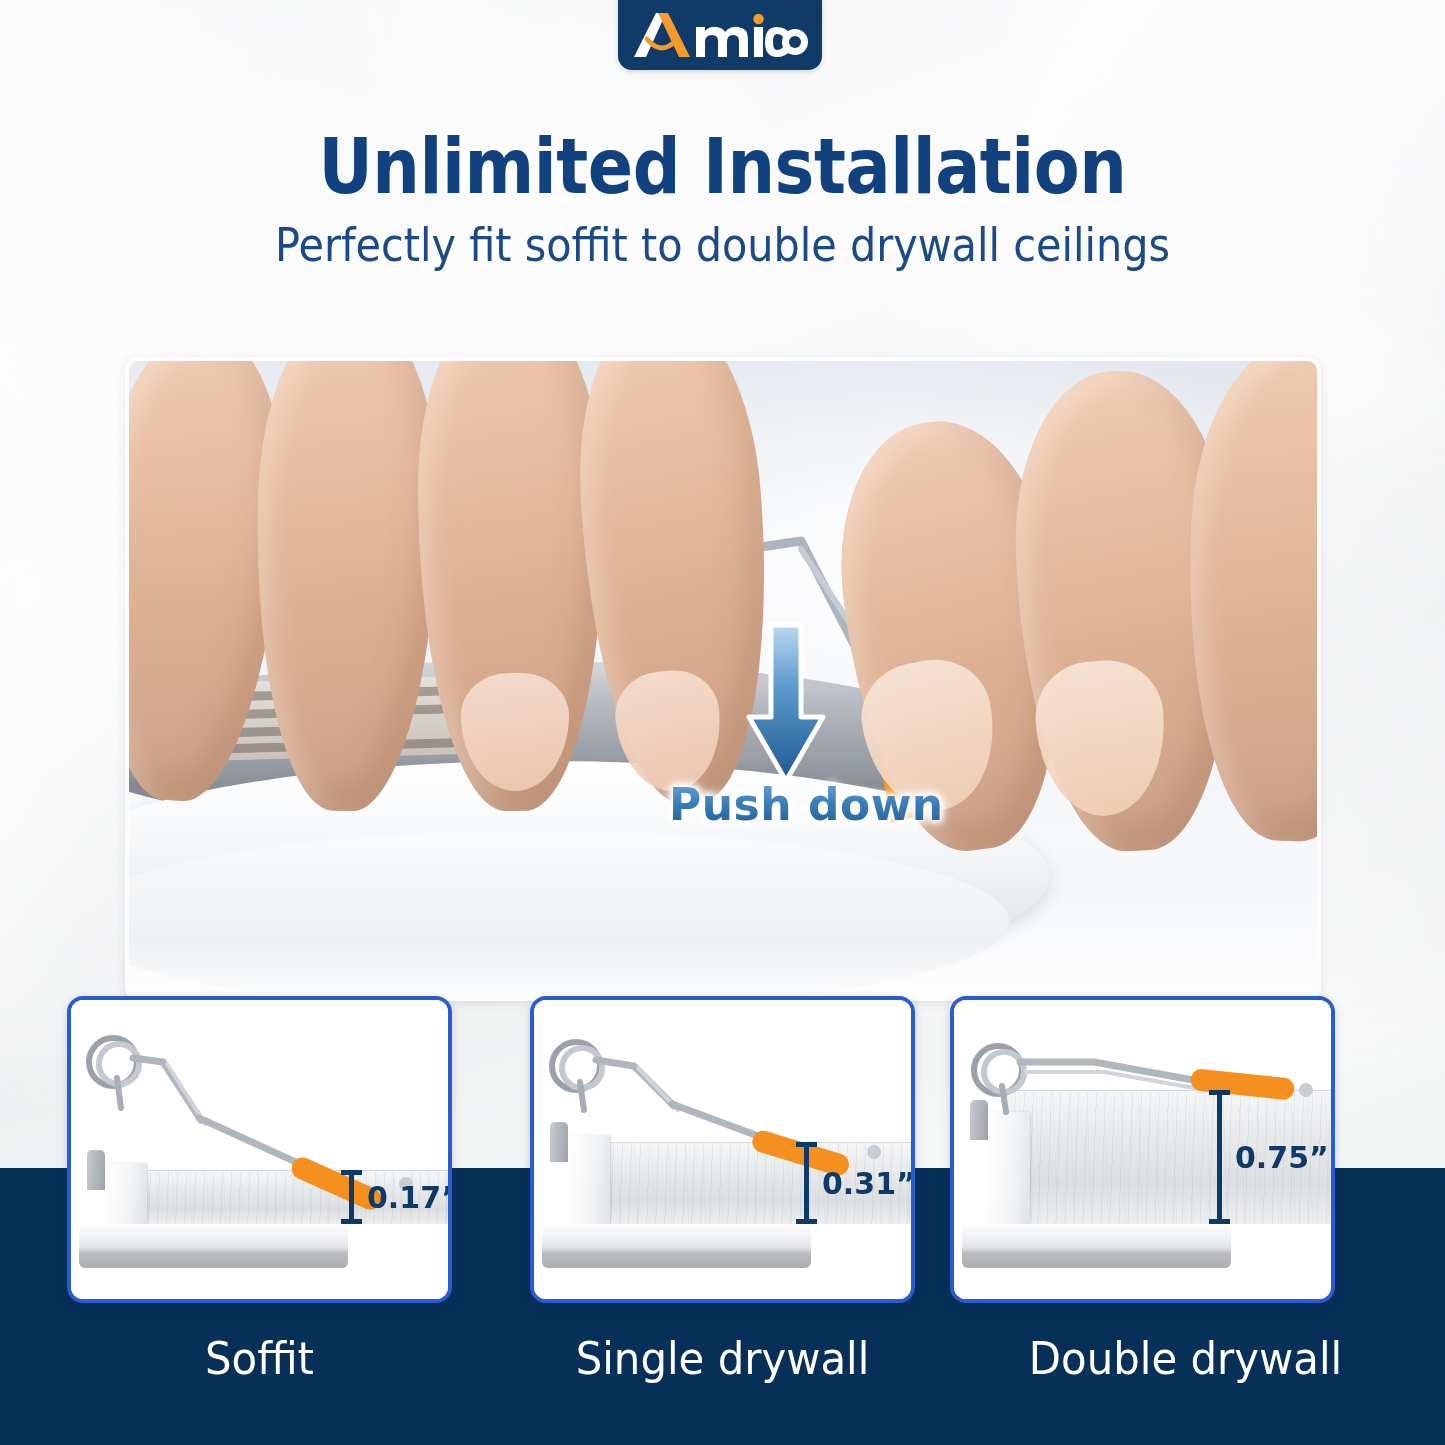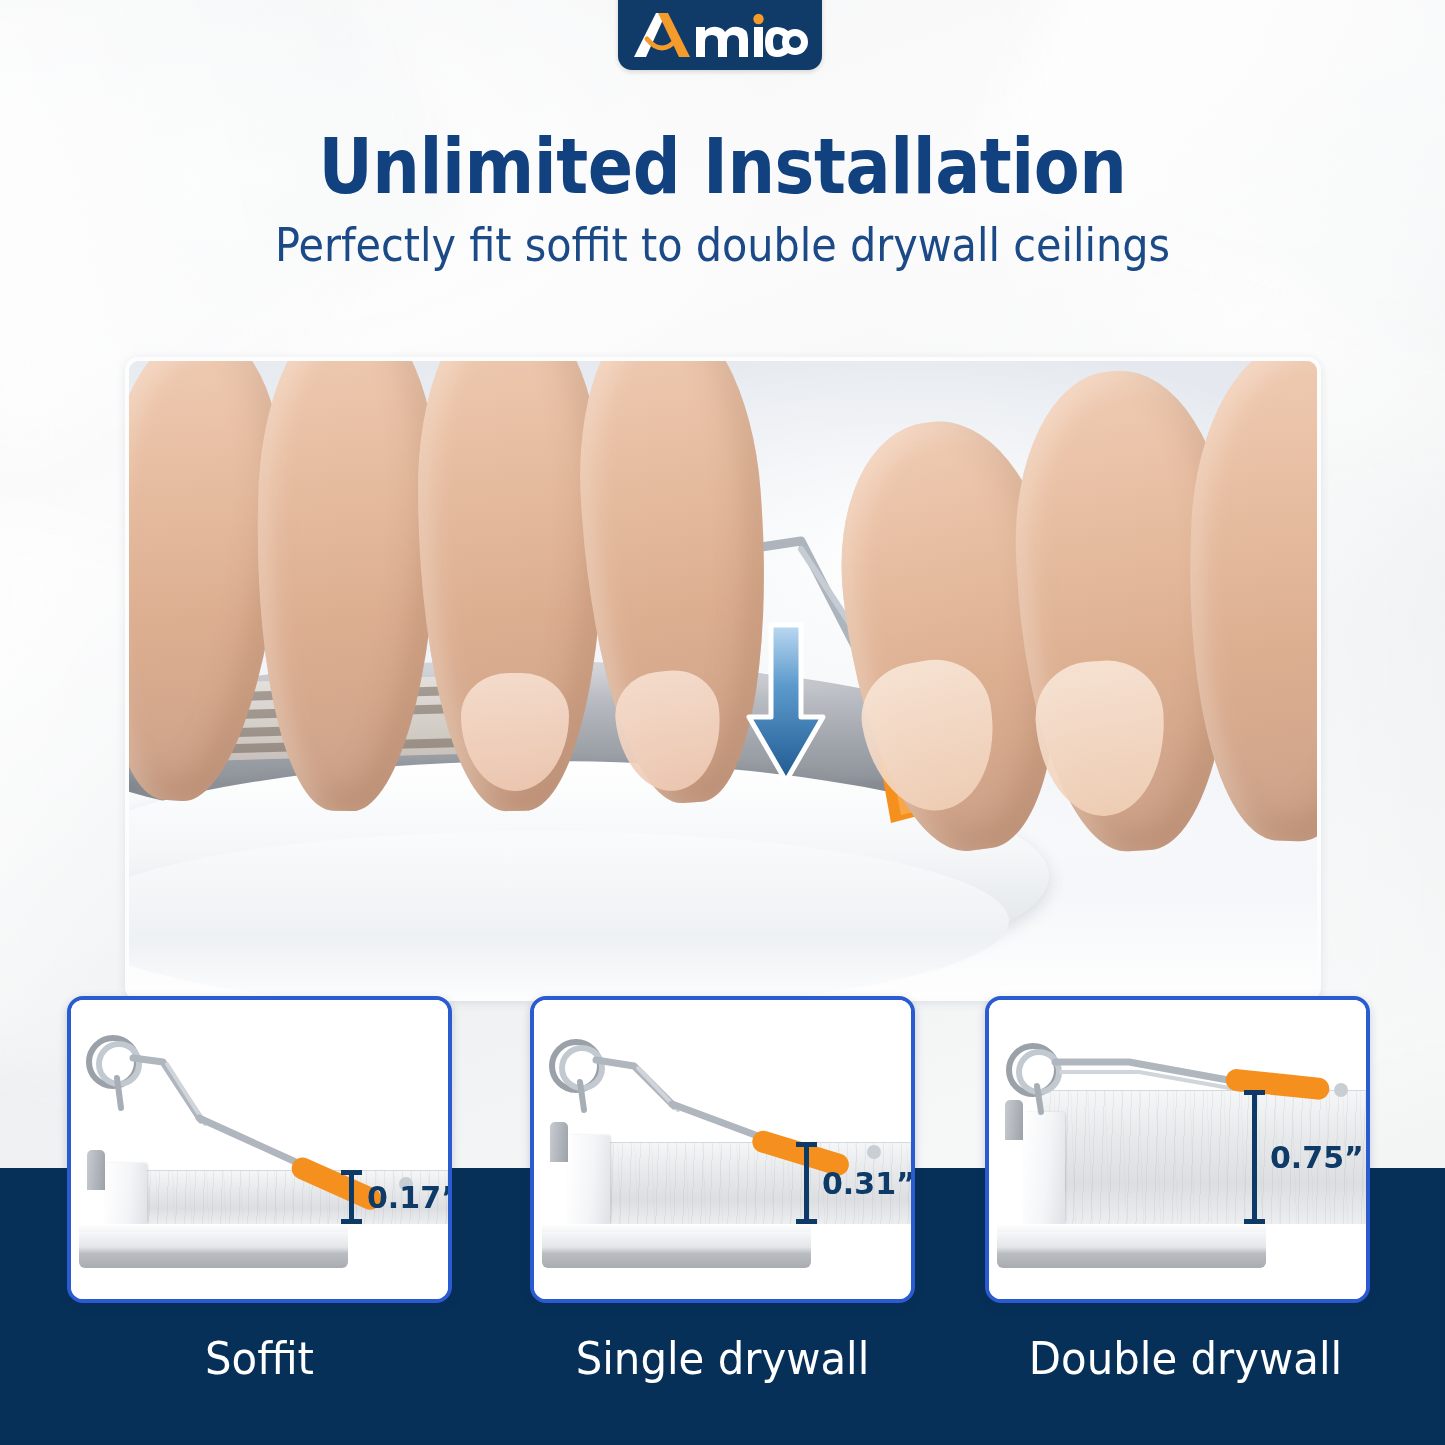--- a/index.html
+++ b/index.html
@@ -228,21 +228,21 @@
     top: 996px;
     width: 385px; height: 307px;
     border: 4px solid #2b5bd0;
     border-radius: 16px;
     background: #ffffff;
     overflow: hidden;
     box-shadow: 0 3px 10px rgba(10,40,80,0.18);
   }
   .p1 { left: 67px; }
   .p2 { left: 530px; }
-  .p3 { left: 985px; }
+  .p3 { left: 950px; }
 
   .panel-scene { position: absolute; inset: 0; background: #ffffff; }
 
   
   .board {
     position: absolute;
     left: 52px; right: -10px;
     background: linear-gradient(180deg, #f5f6f7 0%, #e7e9eb 35%, #dcdee1 70%, #eceef0 100%);
     border-top: 1px solid #d6d9dc;
   }
@@ -417,20 +417,21 @@
             <linearGradient id="arrGrad" x1="0" y1="0" x2="0" y2="1">
               <stop offset="0%" stop-color="#bcd9f1"></stop>
               <stop offset="38%" stop-color="#5e9bcd"></stop>
               <stop offset="100%" stop-color="#1e5a91"></stop>
             </linearGradient>
           </defs>
           <path d="M28 4 L58 4 L58 96 L80 96 L43 160 L6 96 L28 96 Z" fill="url(#arrGrad)" stroke="#ffffff" stroke-width="5" stroke-linejoin="round"></path>
         </svg>
       </div>
 
+      <div class="push-text">Push down</div>
     </div>
   </div>
 
   <div class="navy-band"></div>
 
   <div class="panel p1">
     <div class="panel-scene">
       <div class="board" style="top:170px; height:54px;">
         <div class="board-grain"></div>
       </div>

